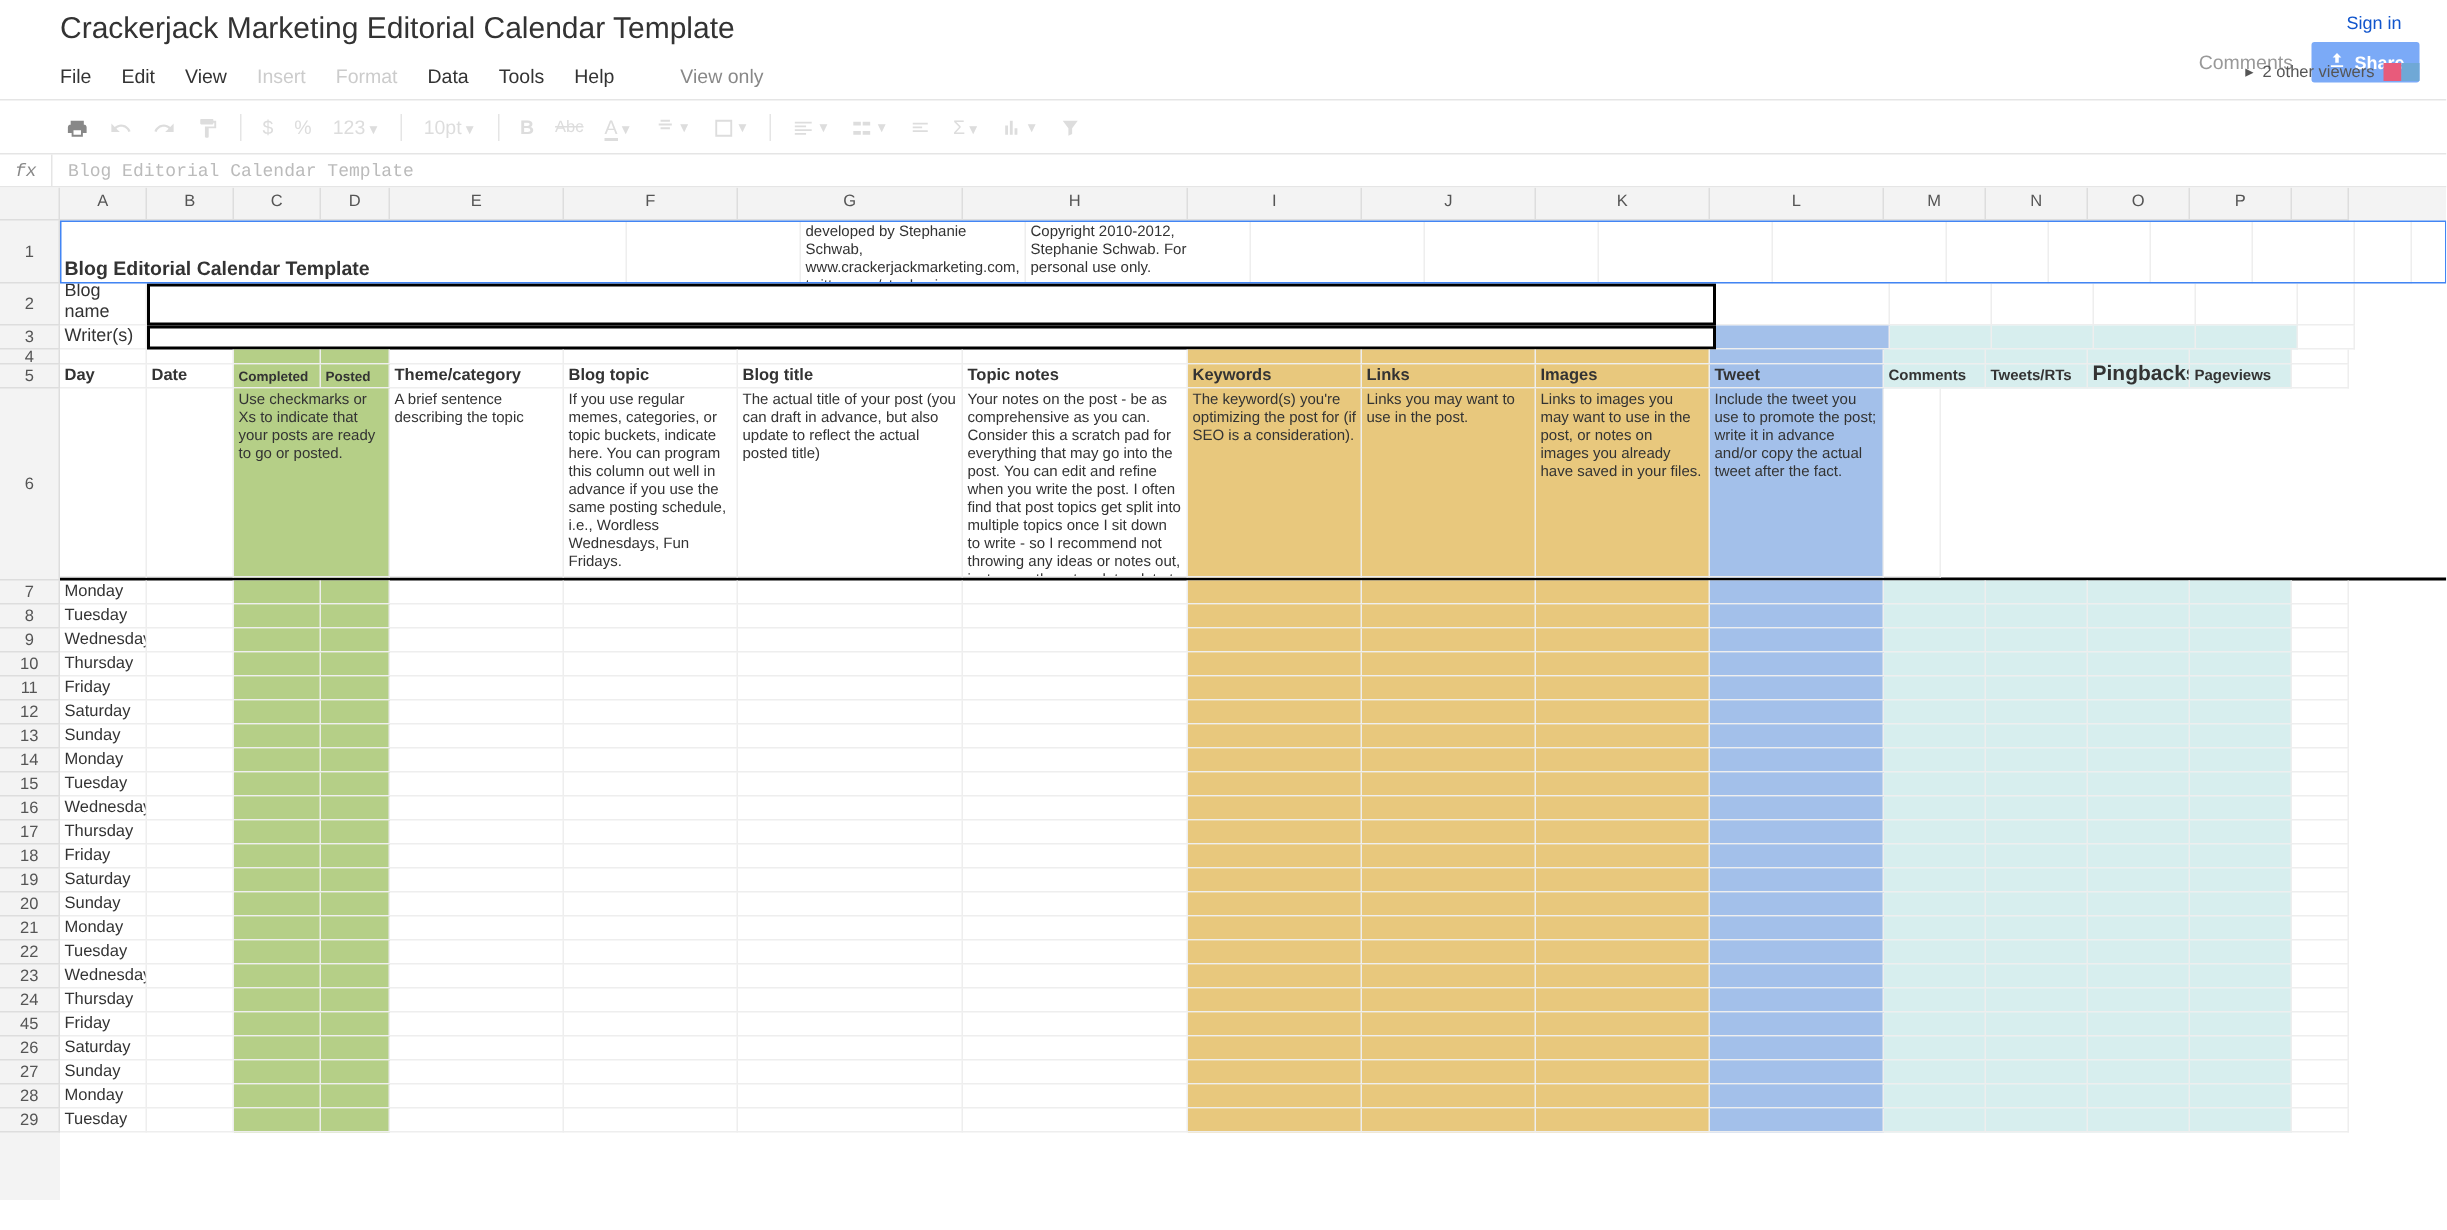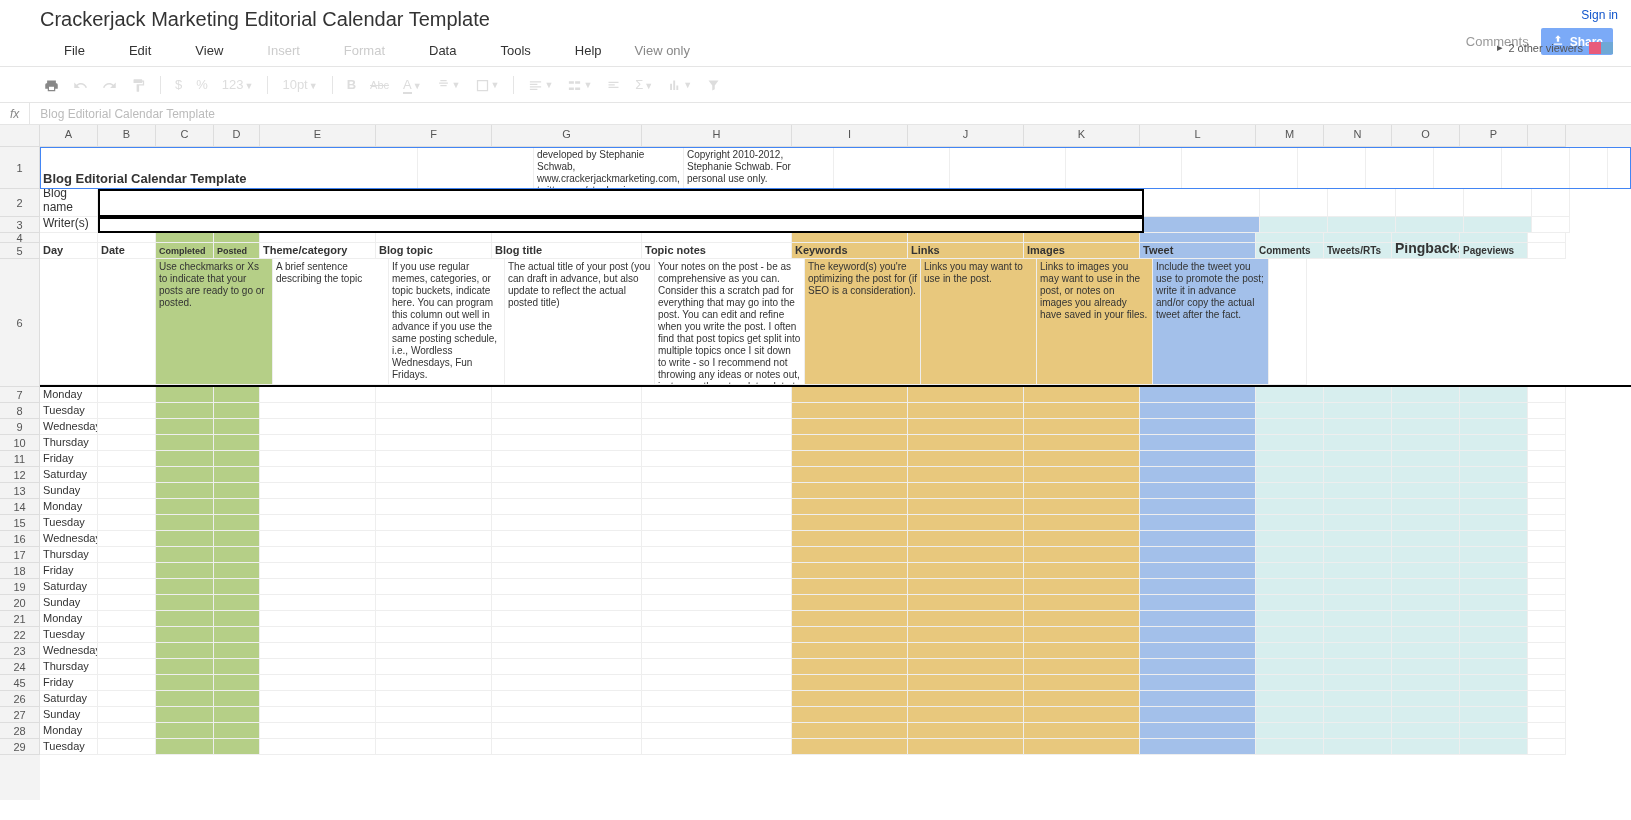--- a/index.html
+++ b/index.html
@@ -1,42 +1,42 @@
 <!DOCTYPE html>
 <html><head>
 <meta charset="utf-8">
 <style>
 * { box-sizing: border-box; margin: 0; padding: 0; }
 body { font-family: Arial, sans-serif; font-size: 13px; color: #333; background: #fff; overflow: hidden; }
 
 .header { padding: 8px 12px 0 40px; }
 .doc-title { font-size: 20px; font-weight: normal; color: #333; margin-bottom: 8px; }
-.top-right { position: absolute; top: 8px; right: 13px; font-size: 12px; }
+.top-right { position: absolute; top: 8px; right: 30px; font-size: 12px; }
 .signin { color: #1155cc; cursor: pointer; }
 .header-actions { position: absolute; top: 28px; right: 18px; display: flex; align-items: center; gap: 12px; }
 .comments-link { color: #999; font-size: 13px; cursor: pointer; }
 .share-btn { background: #7baaf7; color: #fff; padding: 5px 10px; border-radius: 2px; display: flex; align-items: center; gap: 5px; cursor: pointer; font-weight: bold; font-size: 12px; }
 .share-btn svg { width: 14px; height: 14px; fill: #fff; }
 
 .menubar { display: flex; gap: 20px; padding: 4px 40px 8px; font-size: 13px; border-bottom: 1px solid #e5e5e5; position: relative; }
-.menu-item { color: #333; cursor: pointer; margin-left: 24px; }
+.menu-item { color: #333; cursor: pointer; }
 .menu-item.disabled { color: #ccc; text-align: right; }
-.view-only { margin-left: 13px; color: #888; }
+.view-only { margin-left: 24px; color: #888; }
 .viewers { position: absolute; right: 18px; top: 2px; display: flex; align-items: center; gap: 6px; font-size: 11px; color: #555; }
 .viewer-swatches { display: flex; gap: 0; }
 .swatch { width: 12px; height: 12px; }
 
 .toolbar { display: flex; align-items: center; gap: 6px; padding: 6px 40px; border-bottom: 1px solid #e5e5e5; height: 36px; }
 .tb-btn { color: #888; cursor: pointer; padding: 2px 4px; font-size: 13px; }
 .tb-btn.disabled { color: #ddd; }
 .tb-sep { width: 1px; height: 18px; background: #e5e5e5; margin: 0 4px; }
 .tb-btn svg { width: 15px; height: 15px; fill: currentColor; vertical-align: middle; }
 .dropdown-tiny { font-size: 9px; margin-left: 1px; }
 
-.formula-bar { display: flex; align-items: center; border-bottom: 1px solid #e5e5e5; height: 22px; font-size: 12px; }
+.formula-bar { display: flex; align-items: center; border-bottom: 1px solid #e5e5e5; height: 22px; font-size: 12px; font-family: Liberation Mono, monospace; }
 .fx { padding: 0 10px; color: #888; font-style: italic; border-right: 1px solid #e5e5e5; height: 100%; display: flex; align-items: center; }
 .formula-val { padding: 0 10px; color: #bbb; }
 
 .sheet { display: flex; height: calc(100vh - 145px); overflow: auto; }
 .rownums { display: flex; flex-direction: column; background: #f3f3f3; }
 .rownum { width: 40px; text-align: center; border-right: 1px solid #ddd; border-bottom: 1px solid #ddd; color: #555; font-size: 11px; display: flex; align-items: center; justify-content: center; }
 .corner { width: 40px; height: 22px; background: #f3f3f3; border-right: 1px solid #ddd; border-bottom: 1px solid #ddd; }
 
 .grid { flex: 1; overflow: auto; }
 .col-headers { display: flex; background: #f3f3f3; }
@@ -286,21 +286,21 @@
       <div class="cell bold bg-cyan cM" style="font-size:10px">Comments</div>
       <div class="cell bold bg-cyan cN" style="font-size:10px">Tweets/RTs</div>
       <div class="cell bold bg-cyan cO" style="font-size:14px">Pingbacks</div>
       <div class="cell bold bg-cyan cP" style="font-size:10px">Pageviews</div>
       <div class="cell cQ"></div>
     </div>
 
     <div class="row r6 black-bottom">
       <div class="cell cA"></div>
         <div class="cell cB"></div>
-      <div class="cell small bg-green" style="width:117px">Use checkmarks or Xs to indicate that your posts are ready to go or posted.</div>
+      <div class="cell small bg-green" style="width:104px">Use checkmarks or Xs to indicate that your posts are ready to go or posted.</div>
       <div class="cell small cF">A brief sentence describing the topic</div>
       <div class="cell small cE">If you use regular memes, categories, or topic buckets, indicate here. You can program this column out well in advance if you use the same posting schedule, i.e., Wordless Wednesdays, Fun Fridays.</div>
       <div class="cell small cG">The actual title of your post (you can draft in advance, but also update to reflect the actual posted title)</div>
       <div class="cell small cH">Your notes on the post - be as comprehensive as you can. Consider this a scratch pad for everything that may go into the post. You can edit and refine when you write the post. I often find that post topics get split into multiple topics once I sit down to write - so I recommend not throwing any ideas or notes out, just move them to a later date to spark a new post.</div>
       <div class="cell small bg-yellow cI">The keyword(s) you're optimizing the post for (if SEO is a consideration).</div>
       <div class="cell small bg-yellow cJ">Links you may want to use in the post.</div>
       <div class="cell small bg-yellow cK">Links to images you may want to use in the post, or notes on images you already have saved in your files.</div>
       <div class="cell small bg-blue cL">Include the tweet you use to promote the post; write it in advance and/or copy the actual tweet after the fact.</div>
       <div class="cell cQ"></div>
     </div>

